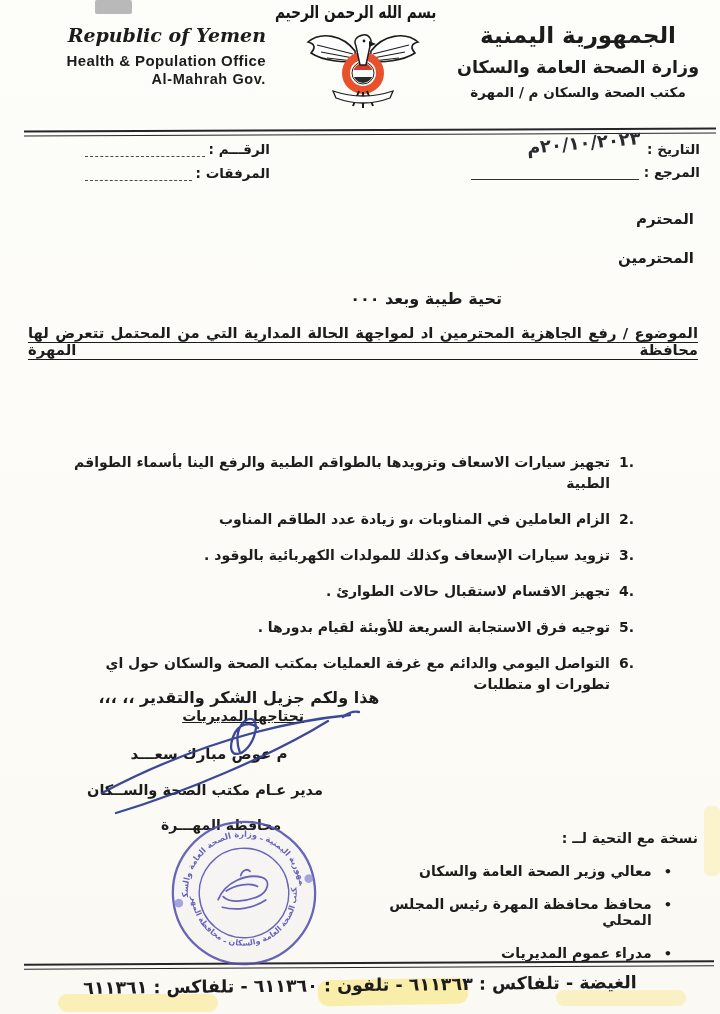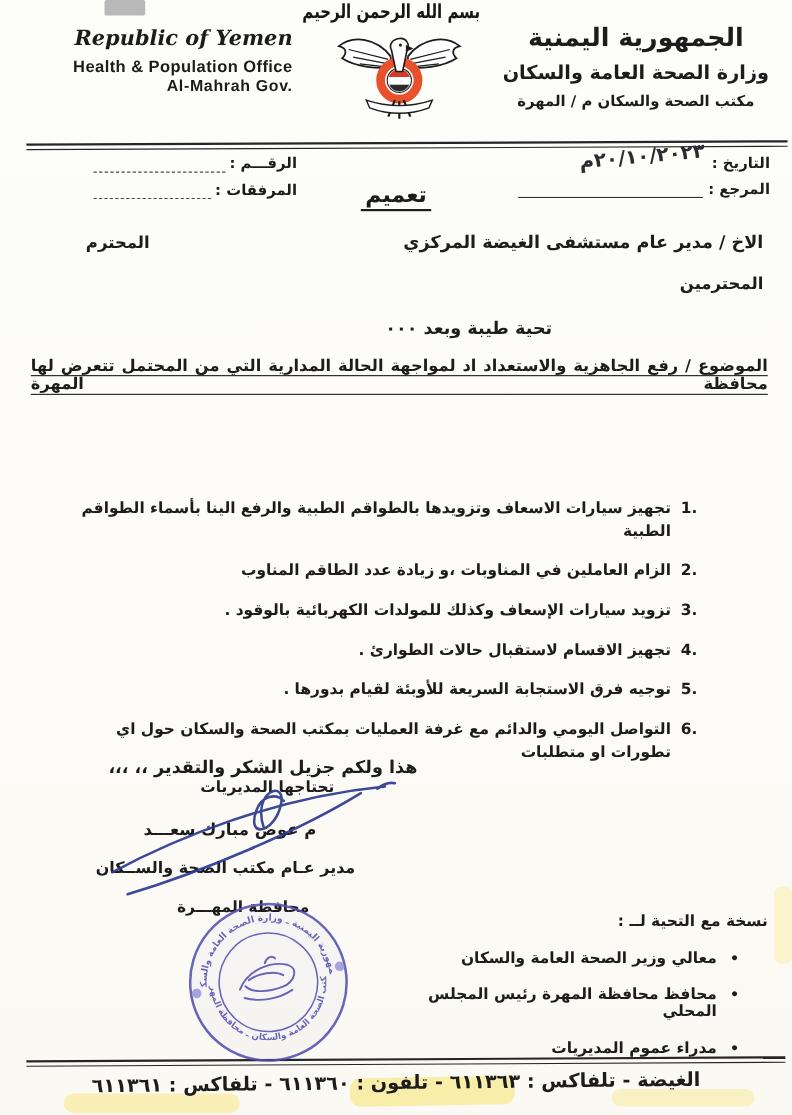--- a/index.html
+++ b/index.html
@@ -43,21 +43,21 @@
   .addr-to{font-size:16px;}
   .addr-hon{font-size:15px;}
   .greeting{right:218px;top:289px;font-size:16px;font-weight:700;}
   
   .subject{left:28px;right:22px;top:324px;font-size:14.8px;font-weight:700;text-align:justify;text-align-last:justify;text-decoration:underline;text-underline-offset:4px;}
   .body-par{left:30px;right:24px;top:352px;font-size:14.8px;font-weight:600;line-height:30px;text-align:justify;}
   
   .items{right:86px;left:56px;top:452px;font-size:14px;font-weight:600;}
   .item{display:flex;gap:9px;margin-bottom:15px;line-height:21px;align-items:baseline;}
   .item .num{direction:ltr;unicode-bidi:isolate;font-weight:700;}
-  .item-cont{margin-right:330px;margin-top:-4px;line-height:21px;white-space:nowrap;}
+  .item-cont{margin-right:330px;margin-top:-4px;line-height:21px;white-space:nowrap;text-decoration:underline;}
   
   .closing{left:88px;top:688px;width:302px;text-align:center;font-size:16px;font-weight:700;}
   .sig-svg{left:88px;top:697px;width:278px;height:118px;z-index:3;}
   .sig-name{left:103px;top:745px;width:212px;text-align:center;font-size:15px;font-weight:700;}
   .sig-title{left:86px;top:782px;width:238px;text-align:center;font-size:14.5px;font-weight:700;}
   .sig-org{left:146px;top:817px;width:150px;text-align:center;font-size:14px;font-weight:700;}
   
   .stamp-svg{left:154px;top:814px;width:180px;height:158px;z-index:2;opacity:.88;transform:rotate(-5deg);}
   .stamp-svg text{font-family:"DejaVu Sans",sans-serif;font-weight:700;}
   
@@ -140,35 +140,31 @@
     <div class="row">
       <span>الرقـــم :</span>
       <span class="dash-line"></span>
     </div>
     <div class="row">
       <span>المرفقات :</span>
       <span class="dash-line"></span>
     </div>
   </div>
 
-  <div class="abs doc-title">
-    <span>تعميم</span>
-  </div>
 
   <div class="abs addr-row addr-1">
-    <span class="addr-to">الاخ / مدير عام مستشفى الغيضة المركزي</span>
     <span class="addr-hon">المحترم</span>
   </div>
   <div class="abs addr-row addr-2">
     <span class="addr-hon">المحترمين</span>
   </div>
 
   <div class="abs greeting">تحية طيبة وبعد ٠٠٠</div>
 
-  <div class="abs subject">الموضوع /  رفع الجاهزية والاستعداد اد لمواجهة الحالة المدارية التي من المحتمل تتعرض لها  محافظة المهرة</div>
+  <div class="abs subject">الموضوع /  رفع الجاهزية المحترمين اد لمواجهة الحالة المدارية التي من المحتمل تتعرض لها  محافظة المهرة</div>
 
 
   <div class="abs items">
     <div class="item">
       <span class="num">1.</span>
       <span>تجهيز سيارات الاسعاف  وتزويدها بالطواقم الطبية والرفع الينا بأسماء الطواقم الطبية</span>
     </div>
     <div class="item">
       <span class="num">2.</span>
       <span>الزام العاملين في المناوبات ،و زيادة عدد الطاقم المناوب</span>

